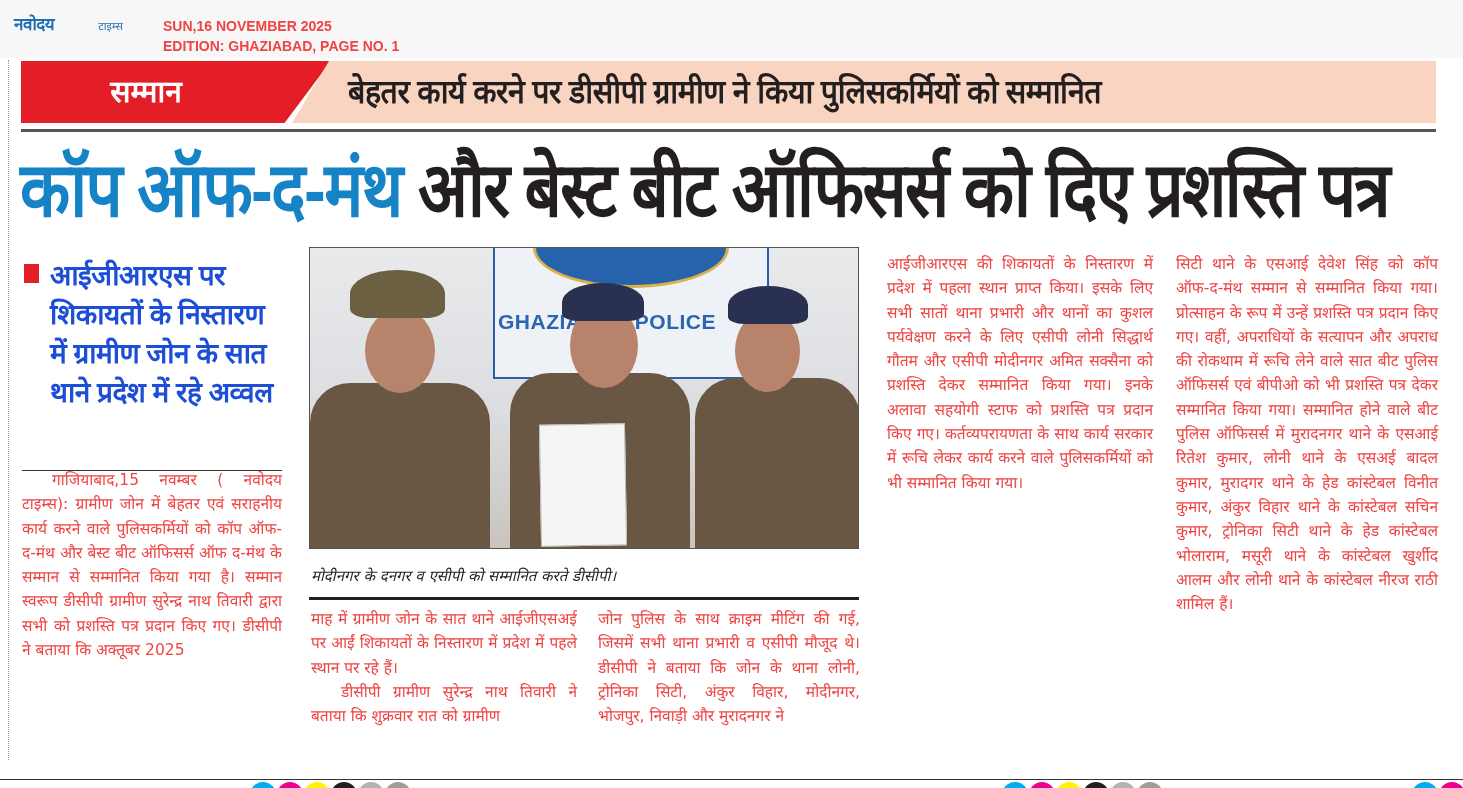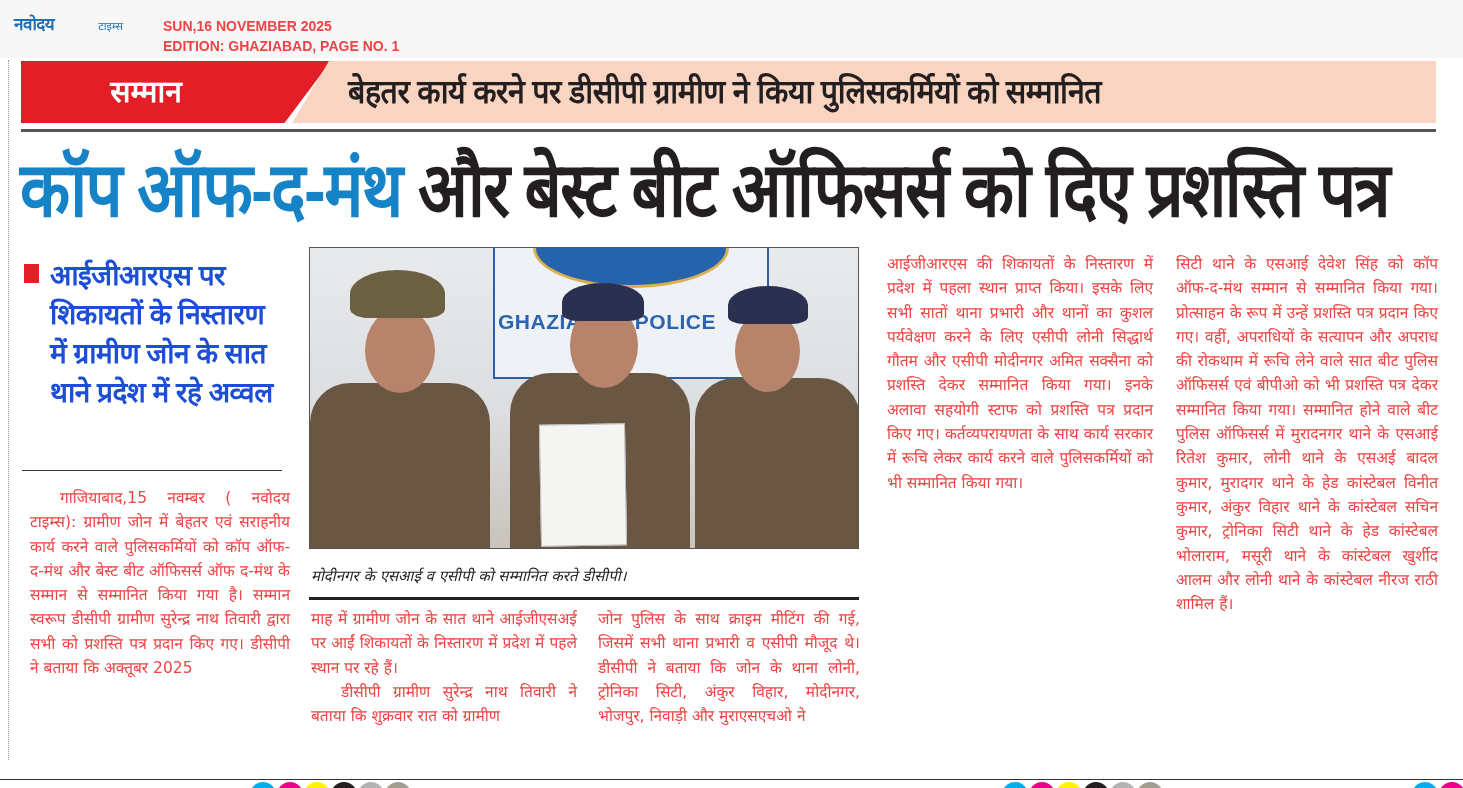--- a/index.html
+++ b/index.html
@@ -86,21 +86,21 @@
   <span class="blue">कॉप ऑफ-द-मंथ</span>
   <span class="black">और बेस्ट बीट ऑफिसर्स को दिए प्रशस्ति पत्र</span>
 </div>
 
 <div class="subhead">
   <span class="bullet"></span>
   <div class="text">आईजीआरएस पर शिकायतों के निस्तारण में ग्रामीण जोन के सात थाने प्रदेश में रहे अव्वल</div>
 </div>
 <div class="rule-sub"></div>
 
-<div class="col" style="left:22px; top:486px; width:260px; height:280px;margin-left:8px;">
+<div class="col" style="left:22px; top:468px; width:260px; height:280px;">
   <p class="ind">गाजियाबाद,15 नवम्बर ( नवोदय टाइम्स): ग्रामीण जोन में बेहतर एवं सराहनीय कार्य करने वाले पुलिसकर्मियों को कॉप ऑफ-द-मंथ और बेस्ट बीट ऑफिसर्स ऑफ द-मंथ के सम्मान से सम्मानित किया गया है। सम्मान स्वरूप डीसीपी ग्रामीण सुरेन्द्र नाथ तिवारी द्वारा सभी को प्रशस्ति पत्र प्रदान किए गए। डीसीपी ने बताया कि अक्तूबर 2025</p>
 </div>
 
 <div class="photo">
   <div class="board"></div>
   <div class="emblem"></div>
   <div class="board-text">GHAZIABAD POLICE</div>
 
   <div class="officer" style="left:0; top:135px; width:180px; height:170px;"></div>
   <div class="head" style="left:55px; top:60px; width:70px; height:85px;"></div>
@@ -109,30 +109,30 @@
   <div class="officer" style="left:200px; top:125px; width:180px; height:180px;"></div>
   <div class="head" style="left:260px; top:55px; width:68px; height:85px;"></div>
   <div class="cap" style="left:252px; top:35px; width:82px; height:38px; background:#2a3150;"></div>
 
   <div class="officer" style="left:385px; top:130px; width:165px; height:175px;"></div>
   <div class="head" style="left:425px; top:62px; width:65px; height:82px;"></div>
   <div class="cap" style="left:418px; top:38px; width:80px; height:38px; background:#2a3150;"></div>
   <div class="certificate"></div>
 </div>
 
-<div class="caption">मोदीनगर के एसआई व एसीपी को सम्मानित करते डीसीपी।</div>
+<div class="caption">मोदीनगर के दनगर व एसीपी को सम्मानित करते डीसीपी।</div>
 <div class="rule-cap"></div>
 
 <div class="col" style="left:311px; top:607px; width:266px;">
   <p>माह में ग्रामीण जोन के सात थाने आईजीएसअई पर आईं शिकायतों के निस्तारण में प्रदेश में पहले स्थान पर रहे हैं।</p>
   <p class="ind">डीसीपी ग्रामीण सुरेन्द्र नाथ तिवारी ने बताया कि शुक्रवार रात को ग्रामीण</p>
 </div>
 
 <div class="col" style="left:598px; top:607px; width:262px;">
-  <p>जोन पुलिस के साथ क्राइम मीटिंग की गई, जिसमें सभी थाना प्रभारी व एसीपी मौजूद थे। डीसीपी ने बताया कि जोन के थाना लोनी, ट्रोनिका सिटी, अंकुर विहार, मोदीनगर, भोजपुर, निवाड़ी और मुराएसएचओ ने</p>
+  <p>जोन पुलिस के साथ क्राइम मीटिंग की गई, जिसमें सभी थाना प्रभारी व एसीपी मौजूद थे। डीसीपी ने बताया कि जोन के थाना लोनी, ट्रोनिका सिटी, अंकुर विहार, मोदीनगर, भोजपुर, निवाड़ी और मुरादनगर ने</p>
 </div>
 
 <div class="col" style="left:887px; top:252px; width:266px;">
   <p>आईजीआरएस की शिकायतों के निस्तारण में प्रदेश में पहला स्थान प्राप्त किया। इसके लिए सभी सातों थाना प्रभारी और थानों का कुशल पर्यवेक्षण करने के लिए एसीपी लोनी सिद्धार्थ गौतम और एसीपी मोदीनगर अमित सक्सैना को प्रशस्ति देकर सम्मानित किया गया। इनके अलावा सहयोगी स्टाफ को प्रशस्ति पत्र प्रदान किए गए। कर्तव्यपरायणता के साथ कार्य सरकार में रूचि लेकर कार्य करने वाले पुलिसकर्मियों को भी सम्मानित किया गया।</p>
 </div>
 
 <div class="col" style="left:1176px; top:252px; width:262px;">
   <p>सिटी थाने के एसआई देवेश सिंह को कॉप ऑफ-द-मंथ सम्मान से सम्मानित किया गया। प्रोत्साहन के रूप में उन्हें प्रशस्ति पत्र प्रदान किए गए। वहीं, अपराधियों के सत्यापन और अपराध की रोकथाम में रूचि लेने वाले सात बीट पुलिस ऑफिसर्स एवं बीपीओ को भी प्रशस्ति पत्र देकर सम्मानित किया गया। सम्मानित होने वाले बीट पुलिस ऑफिसर्स में मुरादनगर थाने के एसआई रितेश कुमार, लोनी थाने के एसअई बादल कुमार, मुरादगर थाने के हेड कांस्टेबल विनीत कुमार, अंकुर विहार थाने के कांस्टेबल सचिन कुमार, ट्रोनिका सिटी थाने के हेड कांस्टेबल भोलाराम, मसूरी थाने के कांस्टेबल खुर्शीद आलम और लोनी थाने के कांस्टेबल नीरज राठी शामिल हैं।</p>
 </div>
 

